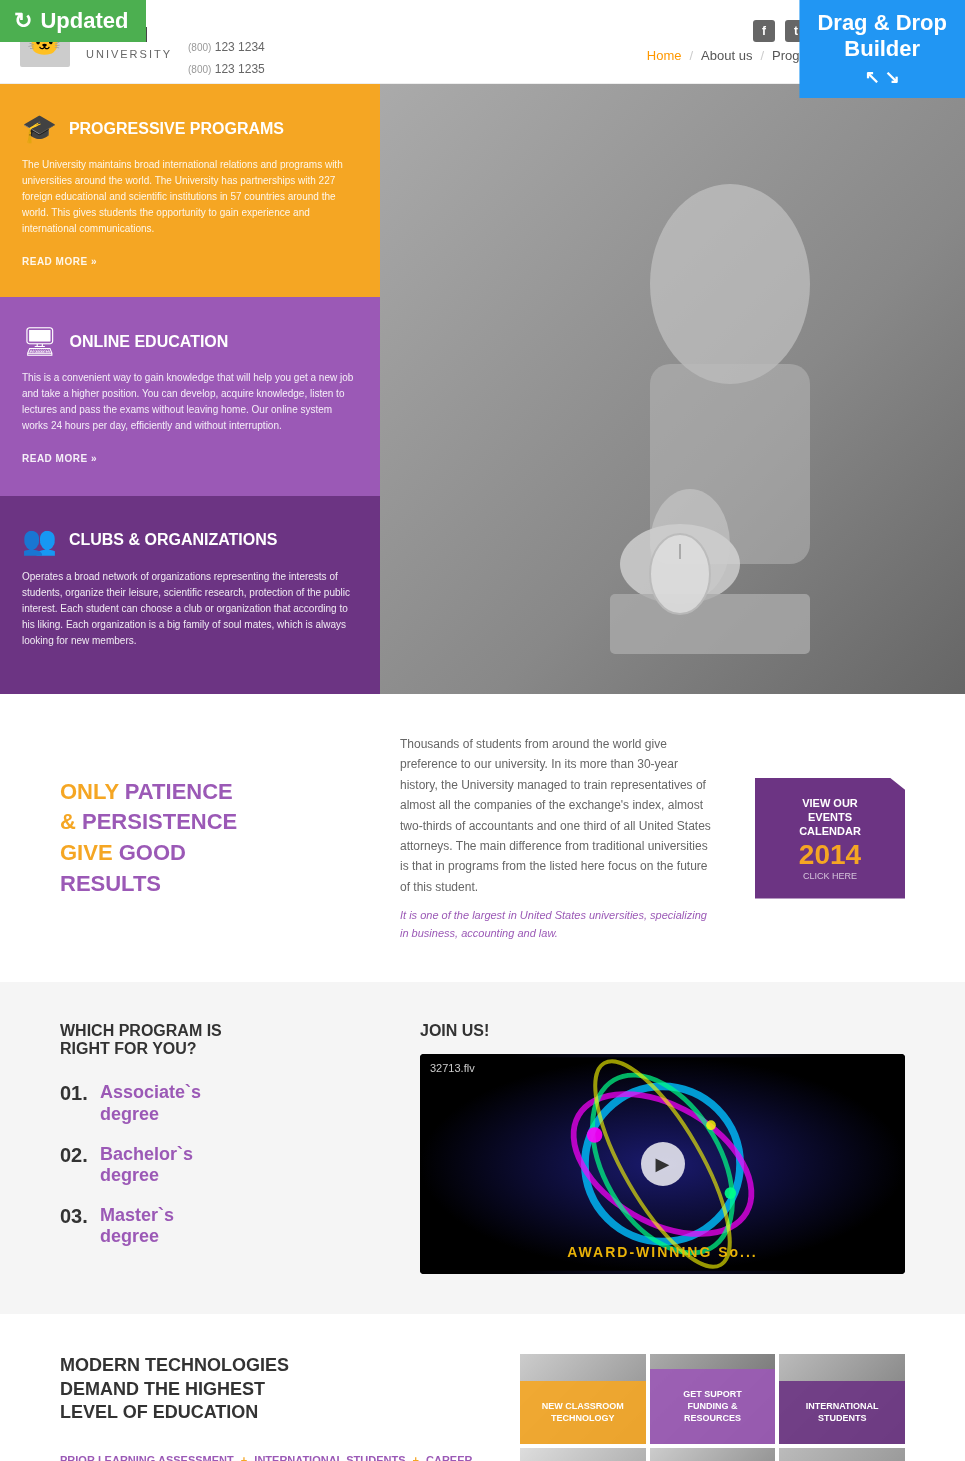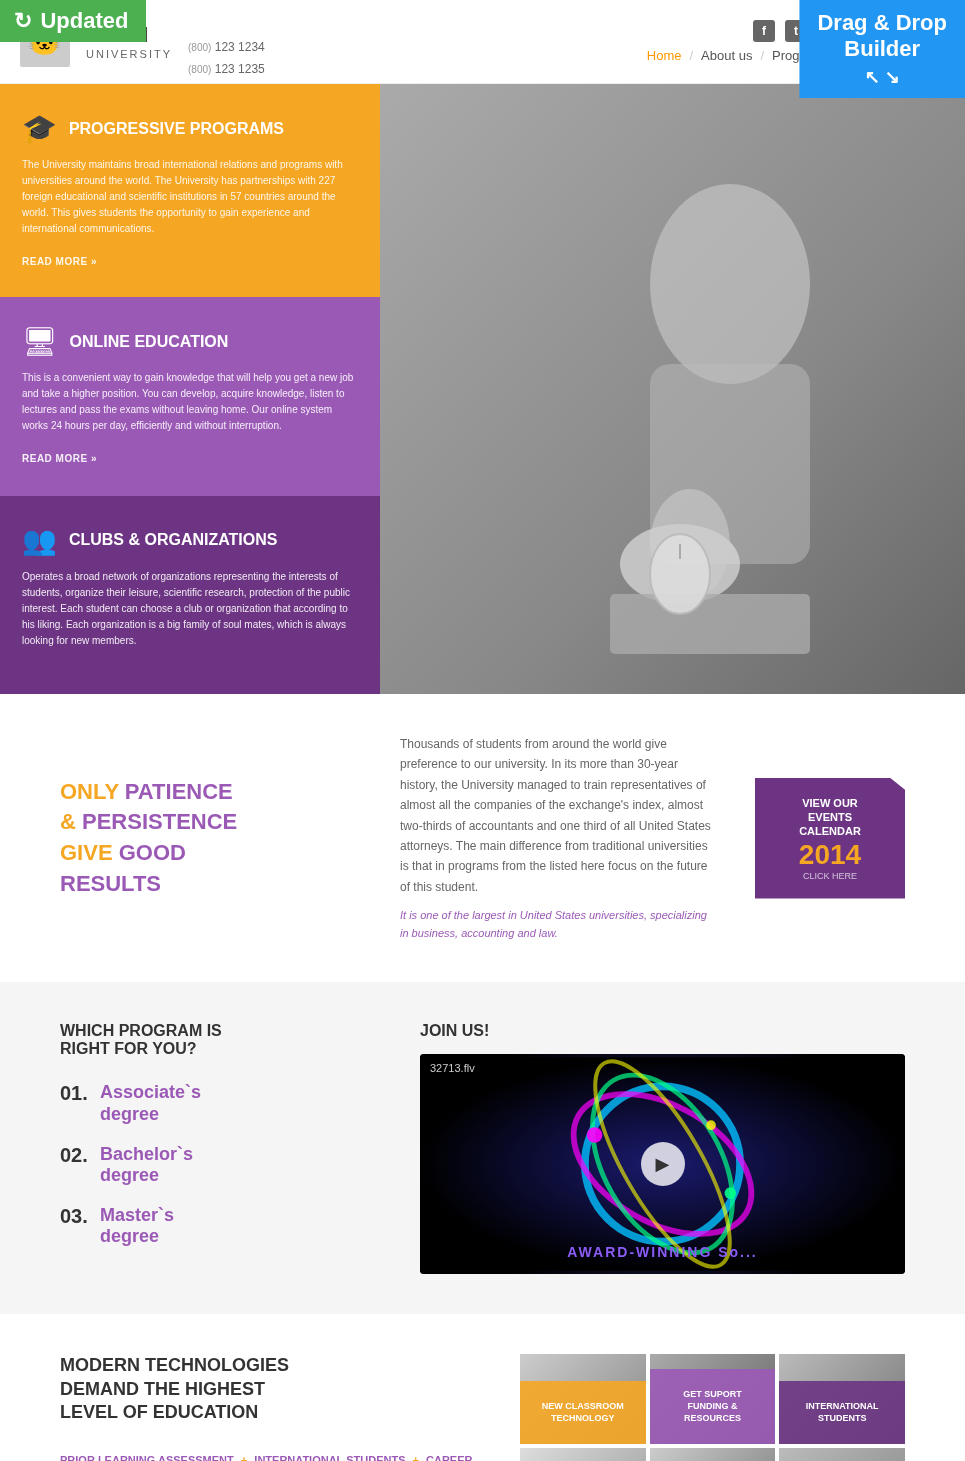--- a/index.html
+++ b/index.html
@@ -94,21 +94,21 @@
     .programs-heading { font-size: 16px; font-weight: bold; color: #333; margin-bottom: 24px; text-transform: uppercase; }
     .program-item { margin-bottom: 18px; display: flex; align-items: flex-start; gap: 10px; }
     .program-num { font-size: 20px; font-weight: bold; color: #333; flex: 0 0 30px; }
     .program-name { font-size: 18px; color: #9B59B6; font-weight: bold; line-height: 1.2; }
 
     .programs-right { flex: 1; }
     .join-heading { font-size: 16px; font-weight: bold; color: #333; margin-bottom: 14px; text-transform: uppercase; }
     .video-container { background: #000; border-radius: 4px; overflow: hidden; width: 100%; height: 220px; position: relative; display: flex; align-items: center; justify-content: center; }
     .video-bg { width: 100%; height: 100%; background: radial-gradient(circle, #1a1a4e 0%, #000 70%); position: absolute; }
     .video-label { position: absolute; top: 8px; left: 10px; font-size: 11px; color: #ccc; z-index: 2; }
-    .video-watermark { position: absolute; bottom: 14px; left: 0; right: 0; text-align: center; font-size: 14px; font-weight: bold; color: #8b5cf6; z-index: 2; letter-spacing: 2px; }
+    .video-watermark { position: absolute; bottom: 14px; left: 0; right: 0; text-align: center; font-size: 14px; font-weight: bold; color: #eab308; z-index: 2; letter-spacing: 2px; }
     .play-btn { position: absolute; z-index: 3; width: 44px; height: 44px; background: rgba(255,255,255,0.8); border-radius: 50%; display: flex; align-items: center; justify-content: center; font-size: 18px; color: #333; }
 
     
     .tech-section { background: #fff; padding: 40px 60px; display: flex; gap: 40px; }
     .tech-left { flex: 0 0 420px; }
     .tech-heading { font-size: 18px; font-weight: bold; color: #333; text-transform: uppercase; margin-bottom: 26px; line-height: 1.3; }
     .tech-links { font-size: 11px; font-weight: bold; text-transform: uppercase; color: #9B59B6; line-height: 1.9; margin-bottom: 16px; }
     .tech-links span { margin-right: 4px; }
     .tech-links .plus { color: #F5A623; }
     .tech-right { flex: 1; }

